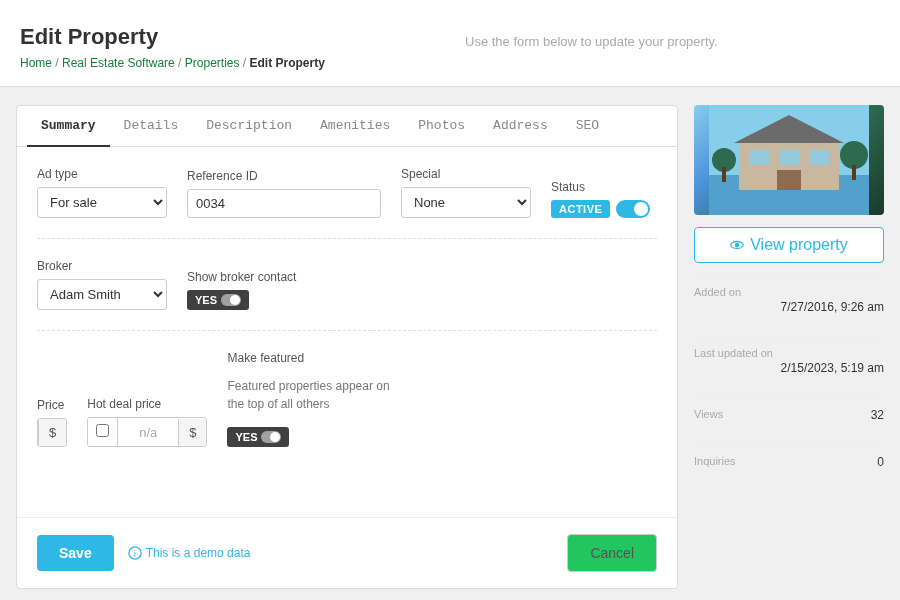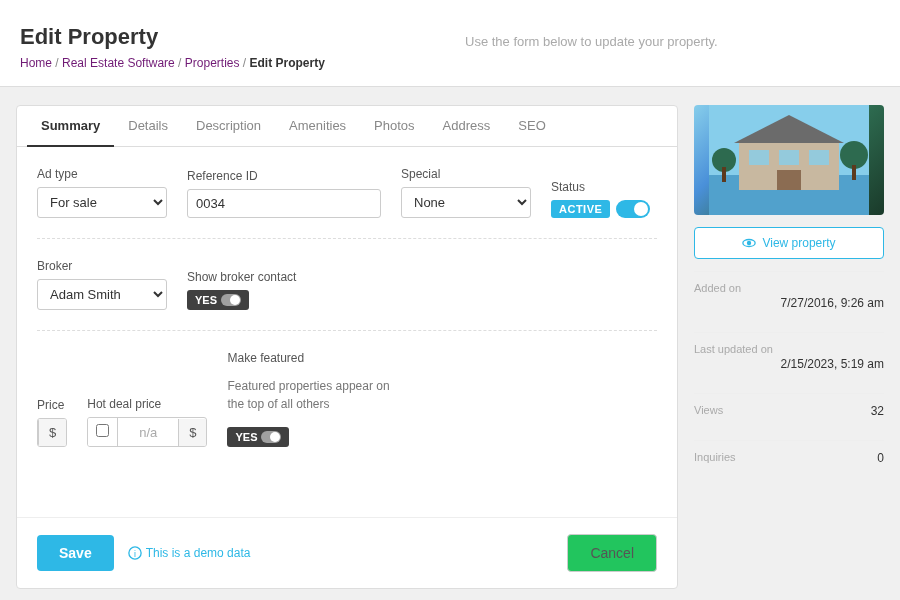--- a/index.html
+++ b/index.html
@@ -8,21 +8,21 @@
     .header-area {
       background: #fff;
       padding: 24px 20px 16px 20px;
       display: flex;
       align-items: flex-start;
       border-bottom: 1px solid #ddd;
     }
     .header-left { flex: 1; }
     .header-title { font-size: 22px; font-weight: bold; color: #333; margin-bottom: 6px; }
     .breadcrumb { font-size: 12px; color: #888; }
-    .breadcrumb a { color: #701a75; text-decoration: none; }
+    .breadcrumb a { color: #15803d; text-decoration: none; }
     .breadcrumb span { color: #333; font-weight: bold; }
     .header-right {
       flex: 1;
       color: #aaa;
       font-size: 13px;
       padding-top: 10px;
       padding-left: 30px;
     }
 
     .main-content {
@@ -43,20 +43,21 @@
       border-bottom: 1px solid #ddd;
       padding: 0 10px;
     }
     .tab {
       padding: 12px 14px;
       cursor: pointer;
       font-size: 13px;
       color: #888;
       border-bottom: 2px solid transparent;
       margin-bottom: -1px;
+      font-family: Liberation Mono, monospace;
     }
     .tab.active {
       color: #333;
       border-bottom: 2px solid #333;
       font-weight: bold;
     }
 
     .form-body { padding: 20px; }
 
     .form-row {
@@ -259,21 +260,21 @@
     }
     
 
     .view-property-btn {
       border: 1px solid #2eb8e6;
       color: #2eb8e6;
       background: #fff;
       border-radius: 4px;
       padding: 8px 0;
       width: 100%;
-      font-size: 12px;
+      font-size: 16px;
       cursor: pointer;
       display: flex;
       align-items: center;
       justify-content: center;
       gap: 6px;
     }
 
     .info-block {
       border-top: 1px solid #eee;
       padding-top: 10px;

